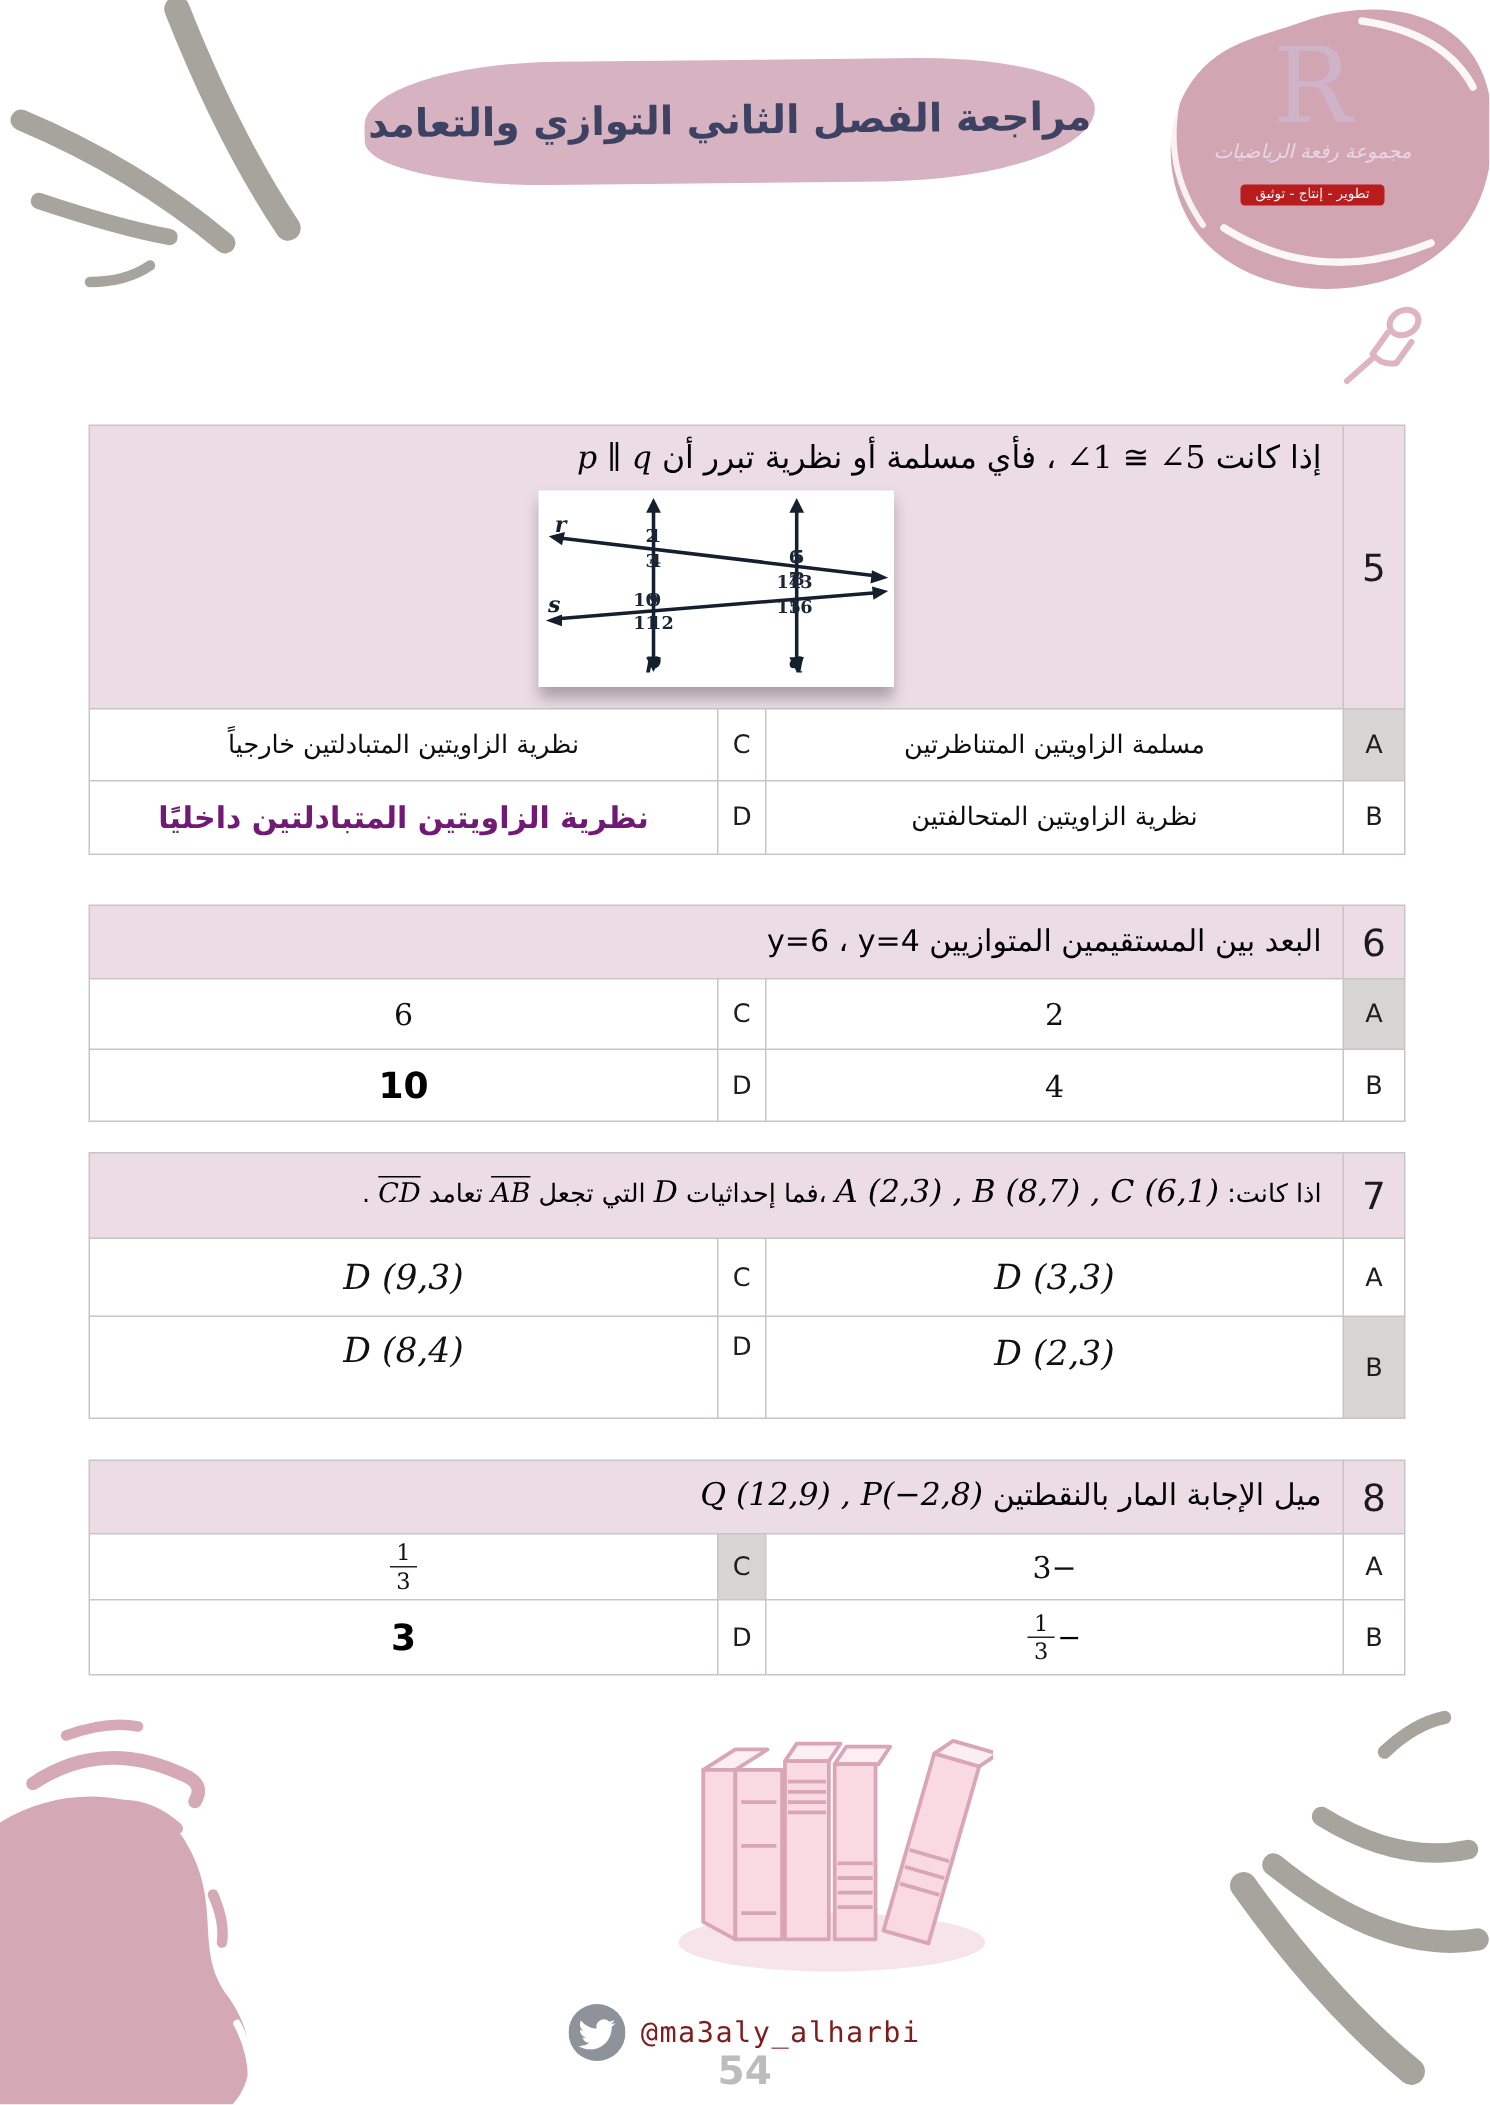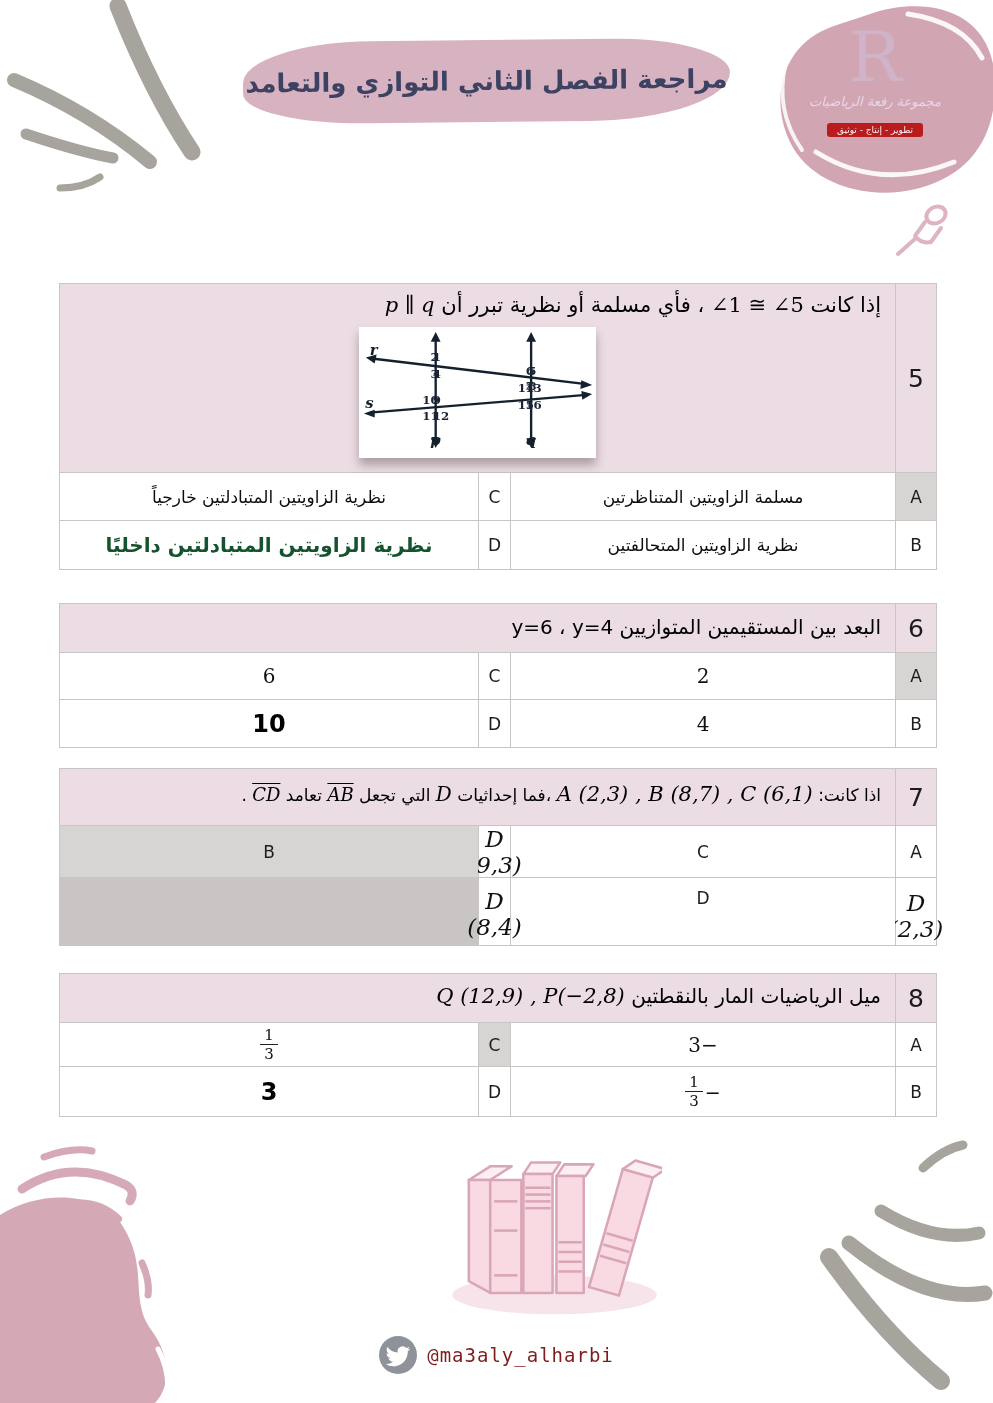--- a/index.html
+++ b/index.html
@@ -40,21 +40,21 @@
   .m { font-family:"DejaVu Serif", serif; direction:ltr; unicode-bidi:embed; }
   .mi { font-style:italic; }
   .ovl { text-decoration:overline; font-style:italic; font-family:"DejaVu Serif", serif;
     direction:ltr; unicode-bidi:embed; }
   .q-options { display:grid; grid-template-columns:40px 384px 31px 1fr; gap:1px; direction:rtl; }
   .q-letter { background:#ffffff; display:flex; align-items:center; justify-content:center;
     font-size:17px; color:#1d1d1d; }
   .q-letter.hl { background:#d7d4d4; }
   .q-opt { background:#ffffff; display:flex; align-items:center; justify-content:center; text-align:center; padding:4px; }
   .opt-ar { font-size:17px; color:#0d0d0d; }
-  .opt-ar-bold { font-size:20px; font-weight:bold; color:#14532d; }
+  .opt-ar-bold { font-size:20px; font-weight:bold; color:#701a75; }
   .opt-num { font-family:"DejaVu Serif", serif; font-size:20px; color:#111; }
   .opt-num-bold { font-family:"DejaVu Sans", sans-serif; font-weight:bold; font-size:24px; color:#000; }
   .opt-math { font-family:"DejaVu Serif", serif; font-style:italic; font-size:23px; color:#111; }
   .frac { display:inline-flex; flex-direction:column; align-items:center;
     font-family:"DejaVu Serif", serif; font-size:15px; line-height:1.2; color:#111; }
   .frac .num { border-bottom:1.4px solid #222; padding:0 4px; }
   .neg { font-family:"DejaVu Serif", serif; font-size:19px; margin-left:2px; }
 
   
   #fig-card { width:237px; margin:10px auto 0 auto; background:#fff;
@@ -213,35 +213,36 @@
           <span>التي تجعل</span>
           <span class="ovl" style="font-size:18px;">AB</span>
           <span>تعامد</span>
           <span class="ovl" style="font-size:18px;">CD</span>
           <span>.</span>
         </div>
       </div>
     </div>
     <div class="q-options" style="grid-template-rows:51px 67px;">
       <div class="q-letter">A</div>
+      <div class="q-opt opt-math">D (3,3)</div>
       <div class="q-letter">C</div>
       <div class="q-opt opt-math">D (9,3)</div>
       <div class="q-letter hl">B</div>
       <div class="q-opt opt-math" style="align-items:flex-start; padding-top:12px;">D (2,3)</div>
       <div class="q-letter" style="align-items:flex-start; padding-top:10px;">D</div>
       <div class="q-opt opt-math" style="align-items:flex-start; padding-top:10px;">D (8,4)</div>
     </div>
   </div>
 
   <div class="qtable" style="top:973px;">
     <div class="q-header" style="height:48px;">
       <div class="q-num">8</div>
       <div class="q-prompt">
         <div class="prompt-line" style="padding-top:10px; font-size:20px;">
-          <span>ميل الرياضيات المار بالنقطتين</span>
+          <span>ميل الإجابة المار بالنقطتين</span>
           <span class="m mi" style="font-size:21px;">Q (12,9) , P(−2,8)</span>
         </div>
       </div>
     </div>
     <div class="q-options" style="grid-template-rows:43px 49px;">
       <div class="q-letter">A</div>
       <div class="q-opt opt-num">−3</div>
       <div class="q-letter hl">C</div>
       <div class="q-opt">
         <span class="frac">
@@ -313,14 +314,15 @@
     <path d="M16,124 Q70,200 128,248" stroke="#a7a49e" stroke-width="18" fill="none" stroke-linecap="round"></path>
   </svg>
 
   <div id="footer-social">
     <svg width="38" height="38" viewBox="0 0 24 24">
       <circle cx="12" cy="12" r="12" fill="#8d929b"></circle>
       <path fill="#ffffff" transform="translate(2.6,3.4) scale(0.78)" d="M8.29 20.25c7.55 0 11.68-6.25 11.68-11.67 0-.18 0-.36-.02-.53A8.35 8.35 0 0 0 22 5.92a8.2 8.2 0 0 1-2.36.65 4.12 4.12 0 0 0 1.8-2.27c-.8.47-1.68.8-2.6.99a4.1 4.1 0 0 0-7 3.74A11.65 11.65 0 0 1 3.39 4.6a4.1 4.1 0 0 0 1.27 5.48c-.67-.02-1.3-.2-1.86-.5v.05a4.1 4.1 0 0 0 3.3 4.02 4.1 4.1 0 0 1-1.86.07 4.11 4.11 0 0 0 3.83 2.85A8.23 8.23 0 0 1 2 18.28a11.62 11.62 0 0 0 6.29 1.84"></path>
     </svg>
     <span class="handle">@ma3aly_alharbi</span>
   </div>
+  <div id="page-number">54</div>
 
 </div>
 
 </body></html>

